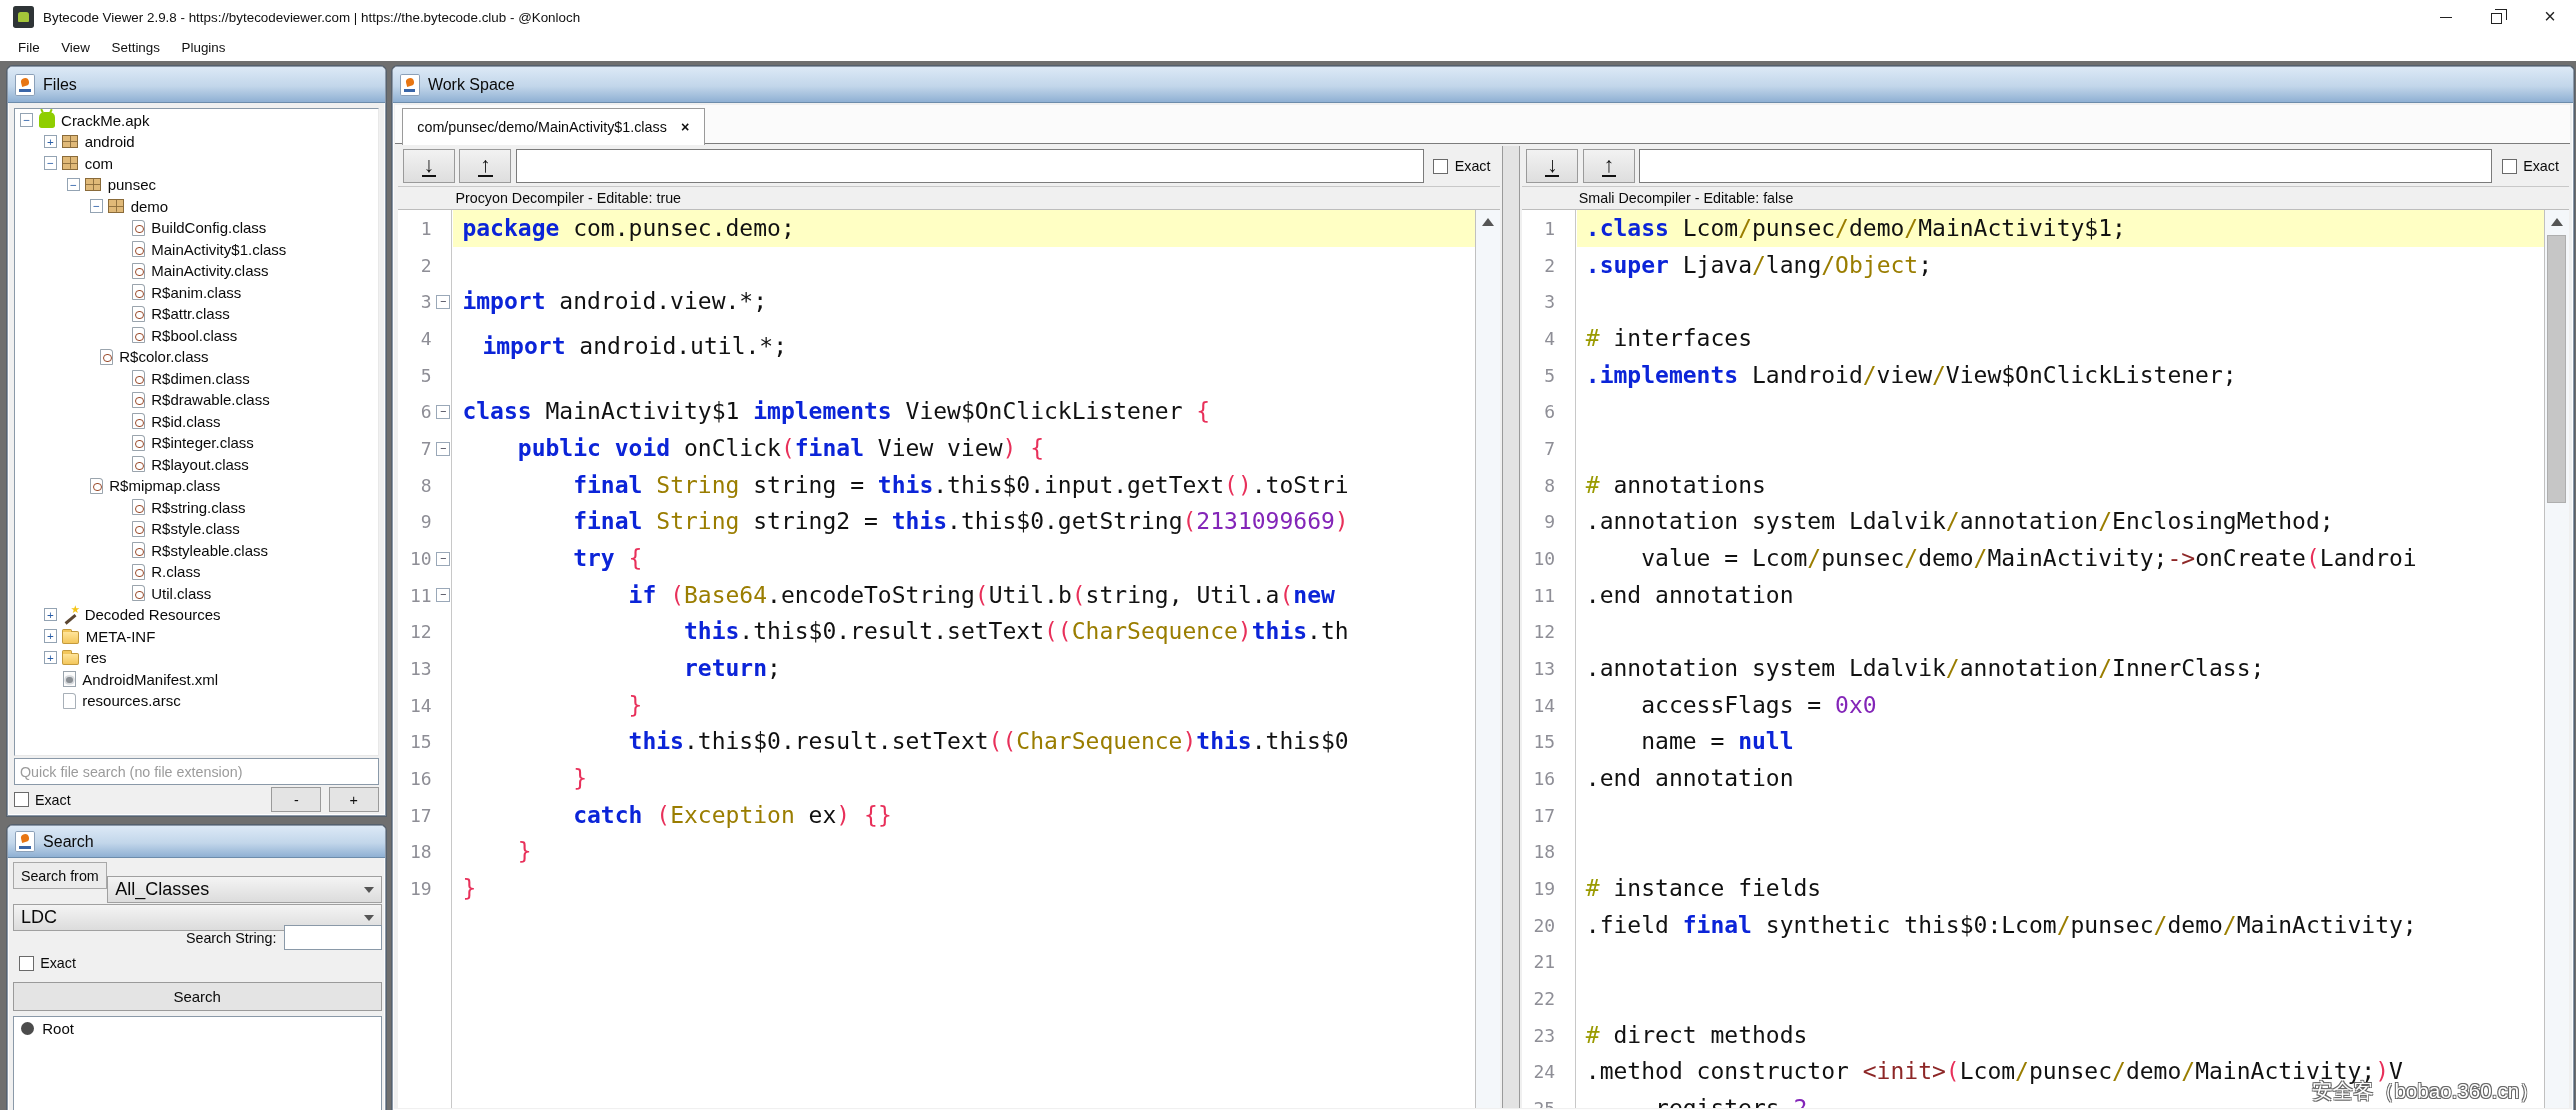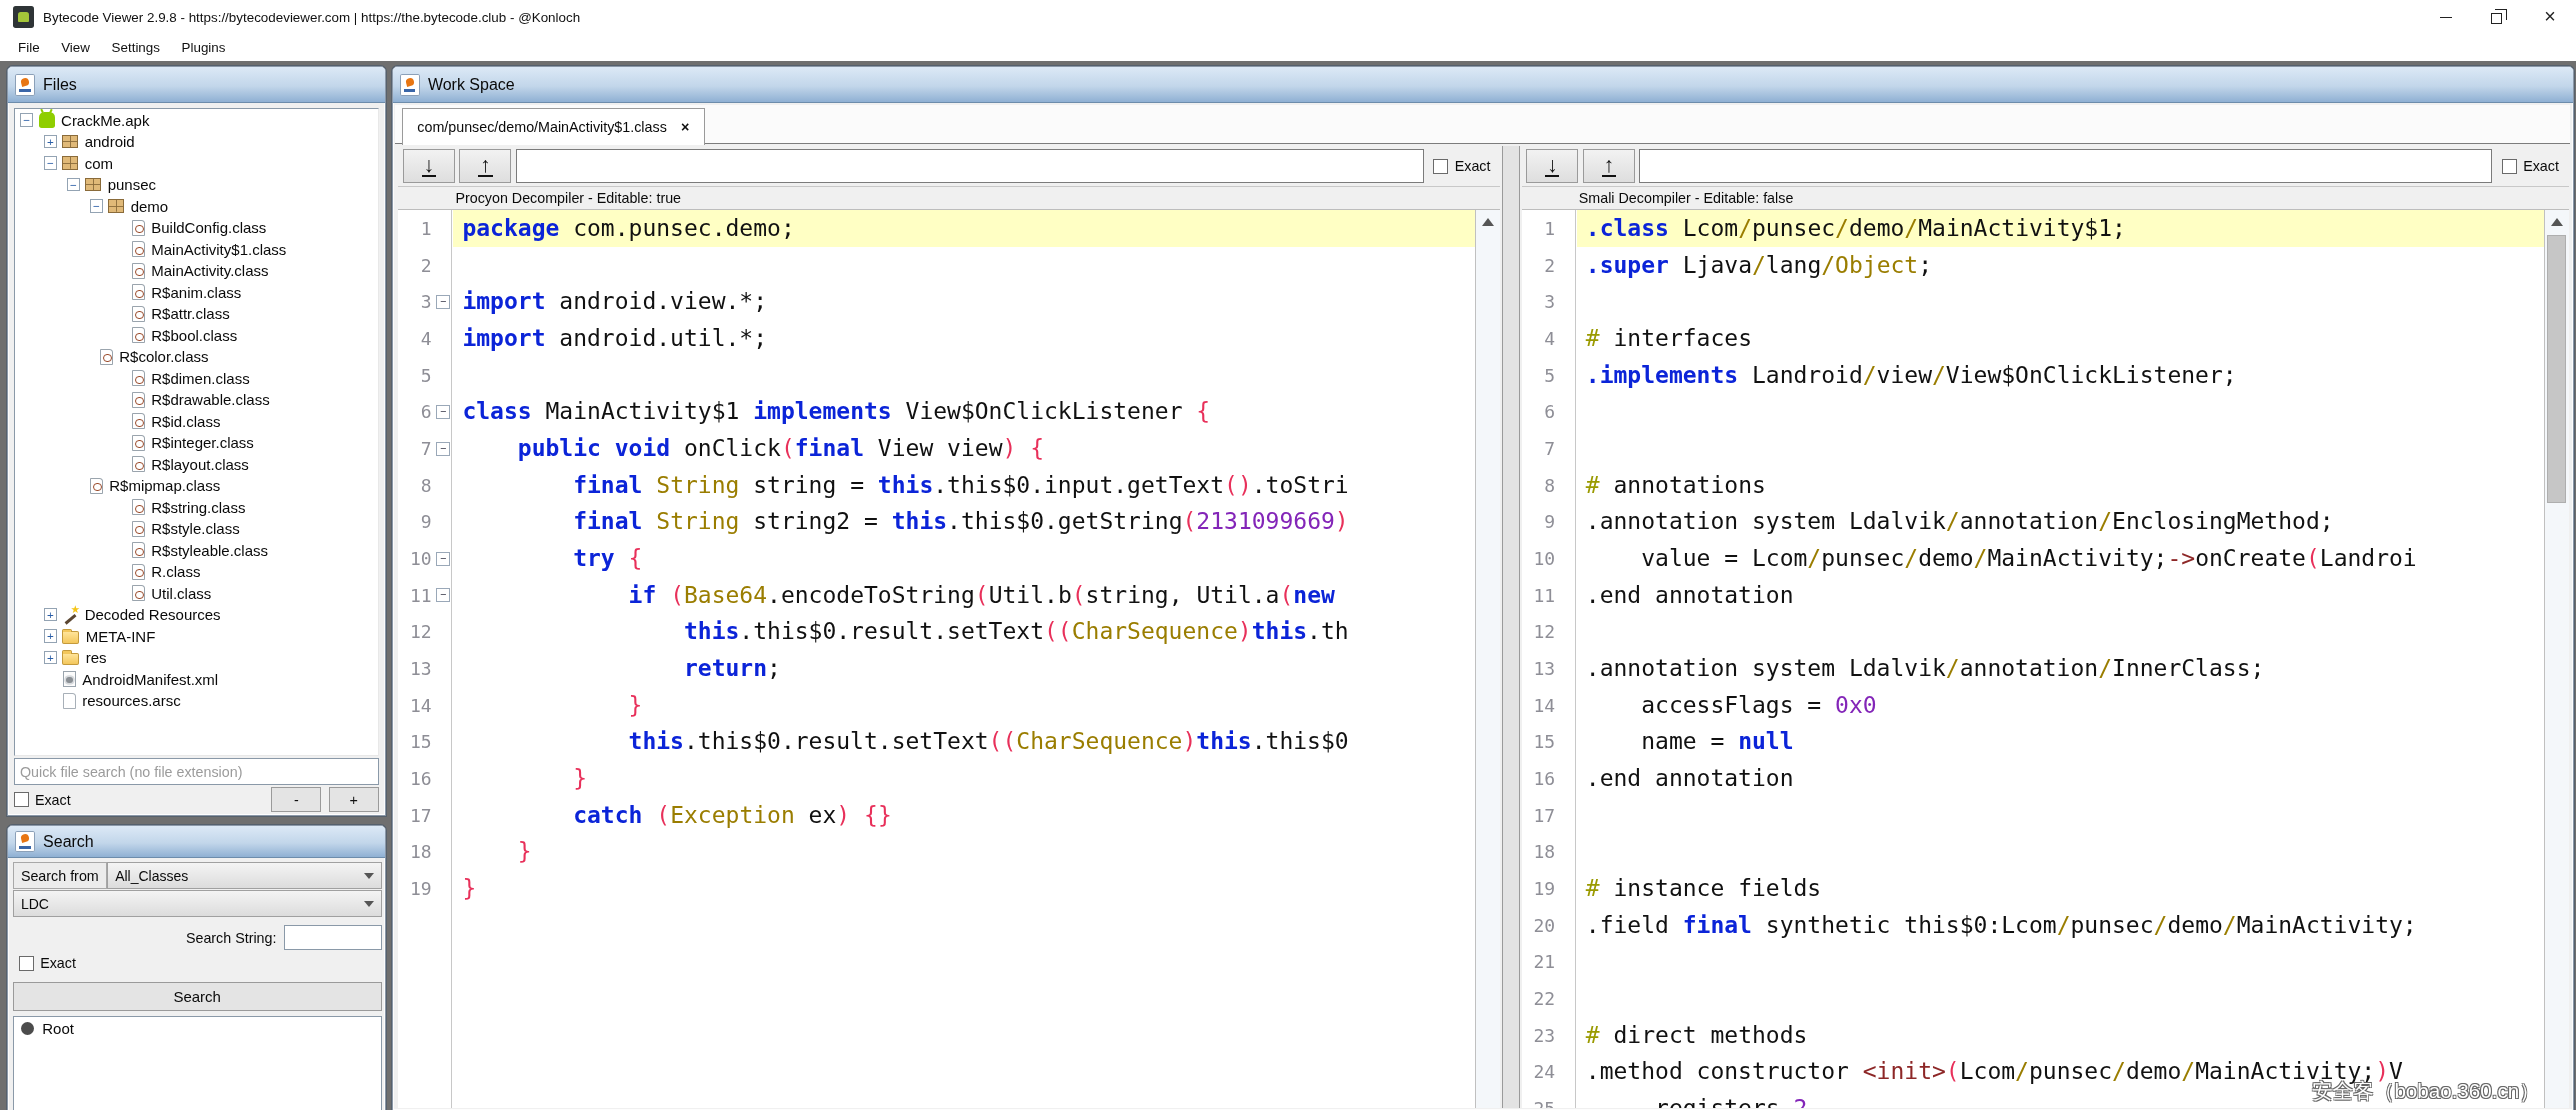--- a/index.html
+++ b/index.html
@@ -57,21 +57,21 @@
   .chk { display:flex; align-items:center; gap:6.3px; font-size:14.3px; color:#0a0a0a; }
   .chk .box { width:15px; height:15px; background:#fff; border:0.9px solid #6a6a6a; display:inline-block; }
   .spacer { flex:1; }
   .small-btn { width:50px; height:25px; background:#e4e4e4; border:0.9px solid #9a9a9a; font-size:14.3px; color:#111; font-family:"Liberation Sans",sans-serif; }
 
   
   .search-panel { left:7.2px; top:764px; width:379px; height:288px; border-radius:5.4px 5.4px 0 0; }
   .search-panel .panel-header { height:32px; font-size:16px; }
   .sp-row1 { position:absolute; left:4.5px; top:36px; width:369px; height:27px; display:flex; }
   .sf-label { height:27px; padding:0 7.2px; display:flex; align-items:center; background:#ececec; border:0.9px solid #a8a8a8; font-size:14.3px; color:#0a0a0a; }
-  .combo { flex:1; height:27px; background:linear-gradient(180deg,#f4f4f4,#dcdcdc); border:0.9px solid #a0a0a0; display:flex; align-items:center; padding:0 7.2px; font-size:14px; color:#0a0a0a; position:relative; }
+  .combo { flex:1; height:27px; background:linear-gradient(180deg,#f4f4f4,#dcdcdc); border:0.9px solid #a0a0a0; display:flex; align-items:center; padding:0 7.2px; font-size:18px; color:#0a0a0a; position:relative;margin-top:14px; }
   .combo .chev { margin-left:auto; width:0; height:0; border-left:5.4px solid transparent; border-right:5.4px solid transparent; border-top:6.3px solid #555; }
   .sp-row2 { position:absolute; left:4.5px; top:64px; width:369px; height:27px; display:flex; }
   .sp-row3 { position:absolute; left:4.5px; top:97px; width:369px; height:29px; display:flex; align-items:center; justify-content:flex-end; gap:7.2px; font-size:14.3px; color:#0a0a0a; }
   .ss-input { width:98px; height:25px; border:0.9px solid #8a99a8; background:#fff; }
   .sp-row4 { position:absolute; left:10.7px; top:129px; }
   .search-btn { position:absolute; left:4.5px; top:156px; width:369px; height:29px; background:#e4e4e4; border:0.9px solid #9a9a9a; font-size:15px; color:#0a0a0a; font-family:"Liberation Sans",sans-serif; }
   .sp-results { position:absolute; left:4.5px; top:190px; width:369px; height:97px; background:#fff; border:0.9px solid #8a99a8; overflow:hidden; }
   .result-row { height:23px; display:flex; align-items:center; gap:8px; padding-left:7.2px; font-size:15px; color:#0a0a0a; }
   .icon-root { width:13.4px; height:13.4px; background:#4c4c4c; border-radius:50%; }
 
@@ -390,21 +390,21 @@
               <div class="lnum" style="top: 513px;">15</div>
               <div class="lnum" style="top: 550px;">16</div>
               <div class="lnum" style="top: 587px;">17</div>
               <div class="lnum" style="top: 623px;">18</div>
               <div class="lnum" style="top: 660px;">19</div>
             </div>
           <div class="code-lines" id="code-0">
               <div class="cline hl" style="top: 0px;"><span class="tok-k">package</span><span class="tok-p"> com.punsec.demo;</span></div>
               <div class="cline" style="top: 37px;"></div>
               <div class="cline" style="top: 73px;"><span class="tok-k">import</span><span class="tok-p"> android.view.*;</span></div>
-              <div class="cline" style="top: 110px;"><span class="tok-k">import</span><span class="tok-p"> android.util.*;</span></div>
+              <div class="cline" style="top: 118px; margin-left: 20px;"><span class="tok-k">import</span><span class="tok-p"> android.util.*;</span></div>
               <div class="cline" style="top: 147px;"></div>
               <div class="cline" style="top: 183px;"><span class="tok-k">class</span><span class="tok-p"> MainActivity$1 </span><span class="tok-k">implements</span><span class="tok-p"> View$OnClickListener </span><span class="tok-s">{</span></div>
               <div class="cline" style="top: 220px;"><span class="tok-p">    </span><span class="tok-k">public</span><span class="tok-p"> </span><span class="tok-k">void</span><span class="tok-p"> onClick</span><span class="tok-s">(</span><span class="tok-k">final</span><span class="tok-p"> View view</span><span class="tok-s">)</span><span class="tok-p"> </span><span class="tok-s">{</span></div>
               <div class="cline" style="top: 257px;"><span class="tok-p">        </span><span class="tok-k">final</span><span class="tok-p"> </span><span class="tok-t">String</span><span class="tok-p"> string = </span><span class="tok-k">this</span><span class="tok-p">.this$0.input.getText</span><span class="tok-s">()</span><span class="tok-p">.toStri</span></div>
               <div class="cline" style="top: 293px;"><span class="tok-p">        </span><span class="tok-k">final</span><span class="tok-p"> </span><span class="tok-t">String</span><span class="tok-p"> string2 = </span><span class="tok-k">this</span><span class="tok-p">.this$0.getString</span><span class="tok-s">(</span><span class="tok-n">2131099669</span><span class="tok-s">)</span></div>
               <div class="cline" style="top: 330px;"><span class="tok-p">        </span><span class="tok-k">try</span><span class="tok-p"> </span><span class="tok-s">{</span></div>
               <div class="cline" style="top: 367px;"><span class="tok-p">            </span><span class="tok-k">if</span><span class="tok-p"> </span><span class="tok-s">(</span><span class="tok-t">Base64</span><span class="tok-p">.encodeToString</span><span class="tok-s">(</span><span class="tok-p">Util.b</span><span class="tok-s">(</span><span class="tok-p">string, Util.a</span><span class="tok-s">(</span><span class="tok-k">new</span></div>
               <div class="cline" style="top: 403px;"><span class="tok-p">                </span><span class="tok-k">this</span><span class="tok-p">.this$0.result.setText</span><span class="tok-s">((</span><span class="tok-t">CharSequence</span><span class="tok-s">)</span><span class="tok-k">this</span><span class="tok-p">.th</span></div>
               <div class="cline" style="top: 440px;"><span class="tok-p">                </span><span class="tok-k">return</span><span class="tok-p">;</span></div>
               <div class="cline" style="top: 477px;"><span class="tok-p">            </span><span class="tok-s">}</span></div>

